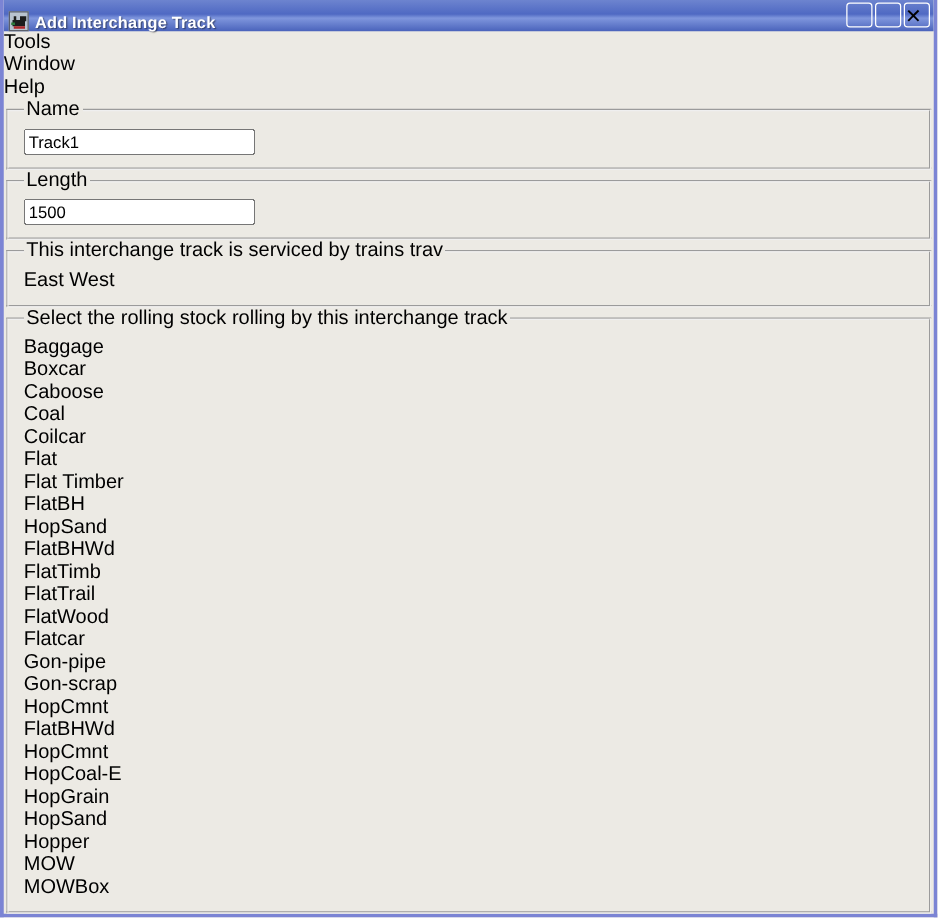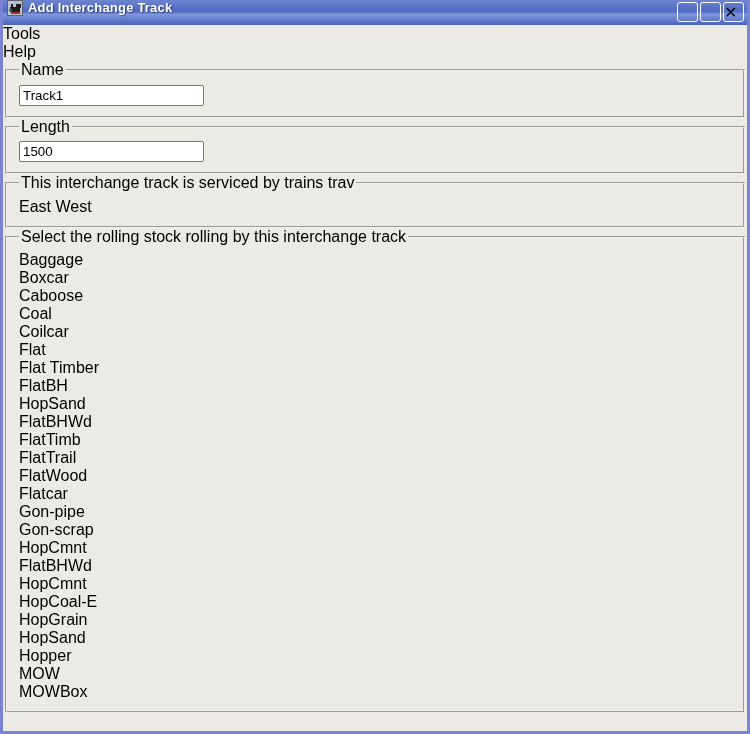--- a/index.html
+++ b/index.html
@@ -20,21 +20,21 @@
     background: #eceae4;
     border: 3px solid #7b84d4;
     border-top: none;
   }
 
   
   .titlebar {
     height: 25px;
     background: linear-gradient(to bottom, #6d84cf 0%, #4f69c3 45%, #7f96dd 58%, #4a63bb 100%);
     display: flex;
-    align-items: flex-start;
+    align-items: flex-end;
     padding: 0 2px 0 4px;
     box-sizing: border-box;
     position: relative;
   }
   .titlebar-icon {
     width: 16px; height: 16px;
     margin-right: 5px;
     position: relative;
     background: #b9c3cf;
     border: 1px solid #5a5f6b;
@@ -341,20 +341,21 @@
       <div class="win-btn"><span class="min-bar"></span></div>
       <div class="win-btn"><span class="max-box"></span></div>
       <div class="win-btn close">
         <span class="glyph">✕</span>
       </div>
     </div>
   </div>
 
   <div class="menubar">
     <div class="menu-item">Tools</div>
+    <div class="menu-item">Window</div>
     <div class="menu-item">Help</div>
   </div>
 
   <div class="content">
 
     <fieldset class="group" id="grp-name">
       <legend>Name</legend>
       <div class="field-row">
         <input class="txt" id="name-input" type="text" value="Track1" style="">
       </div>

